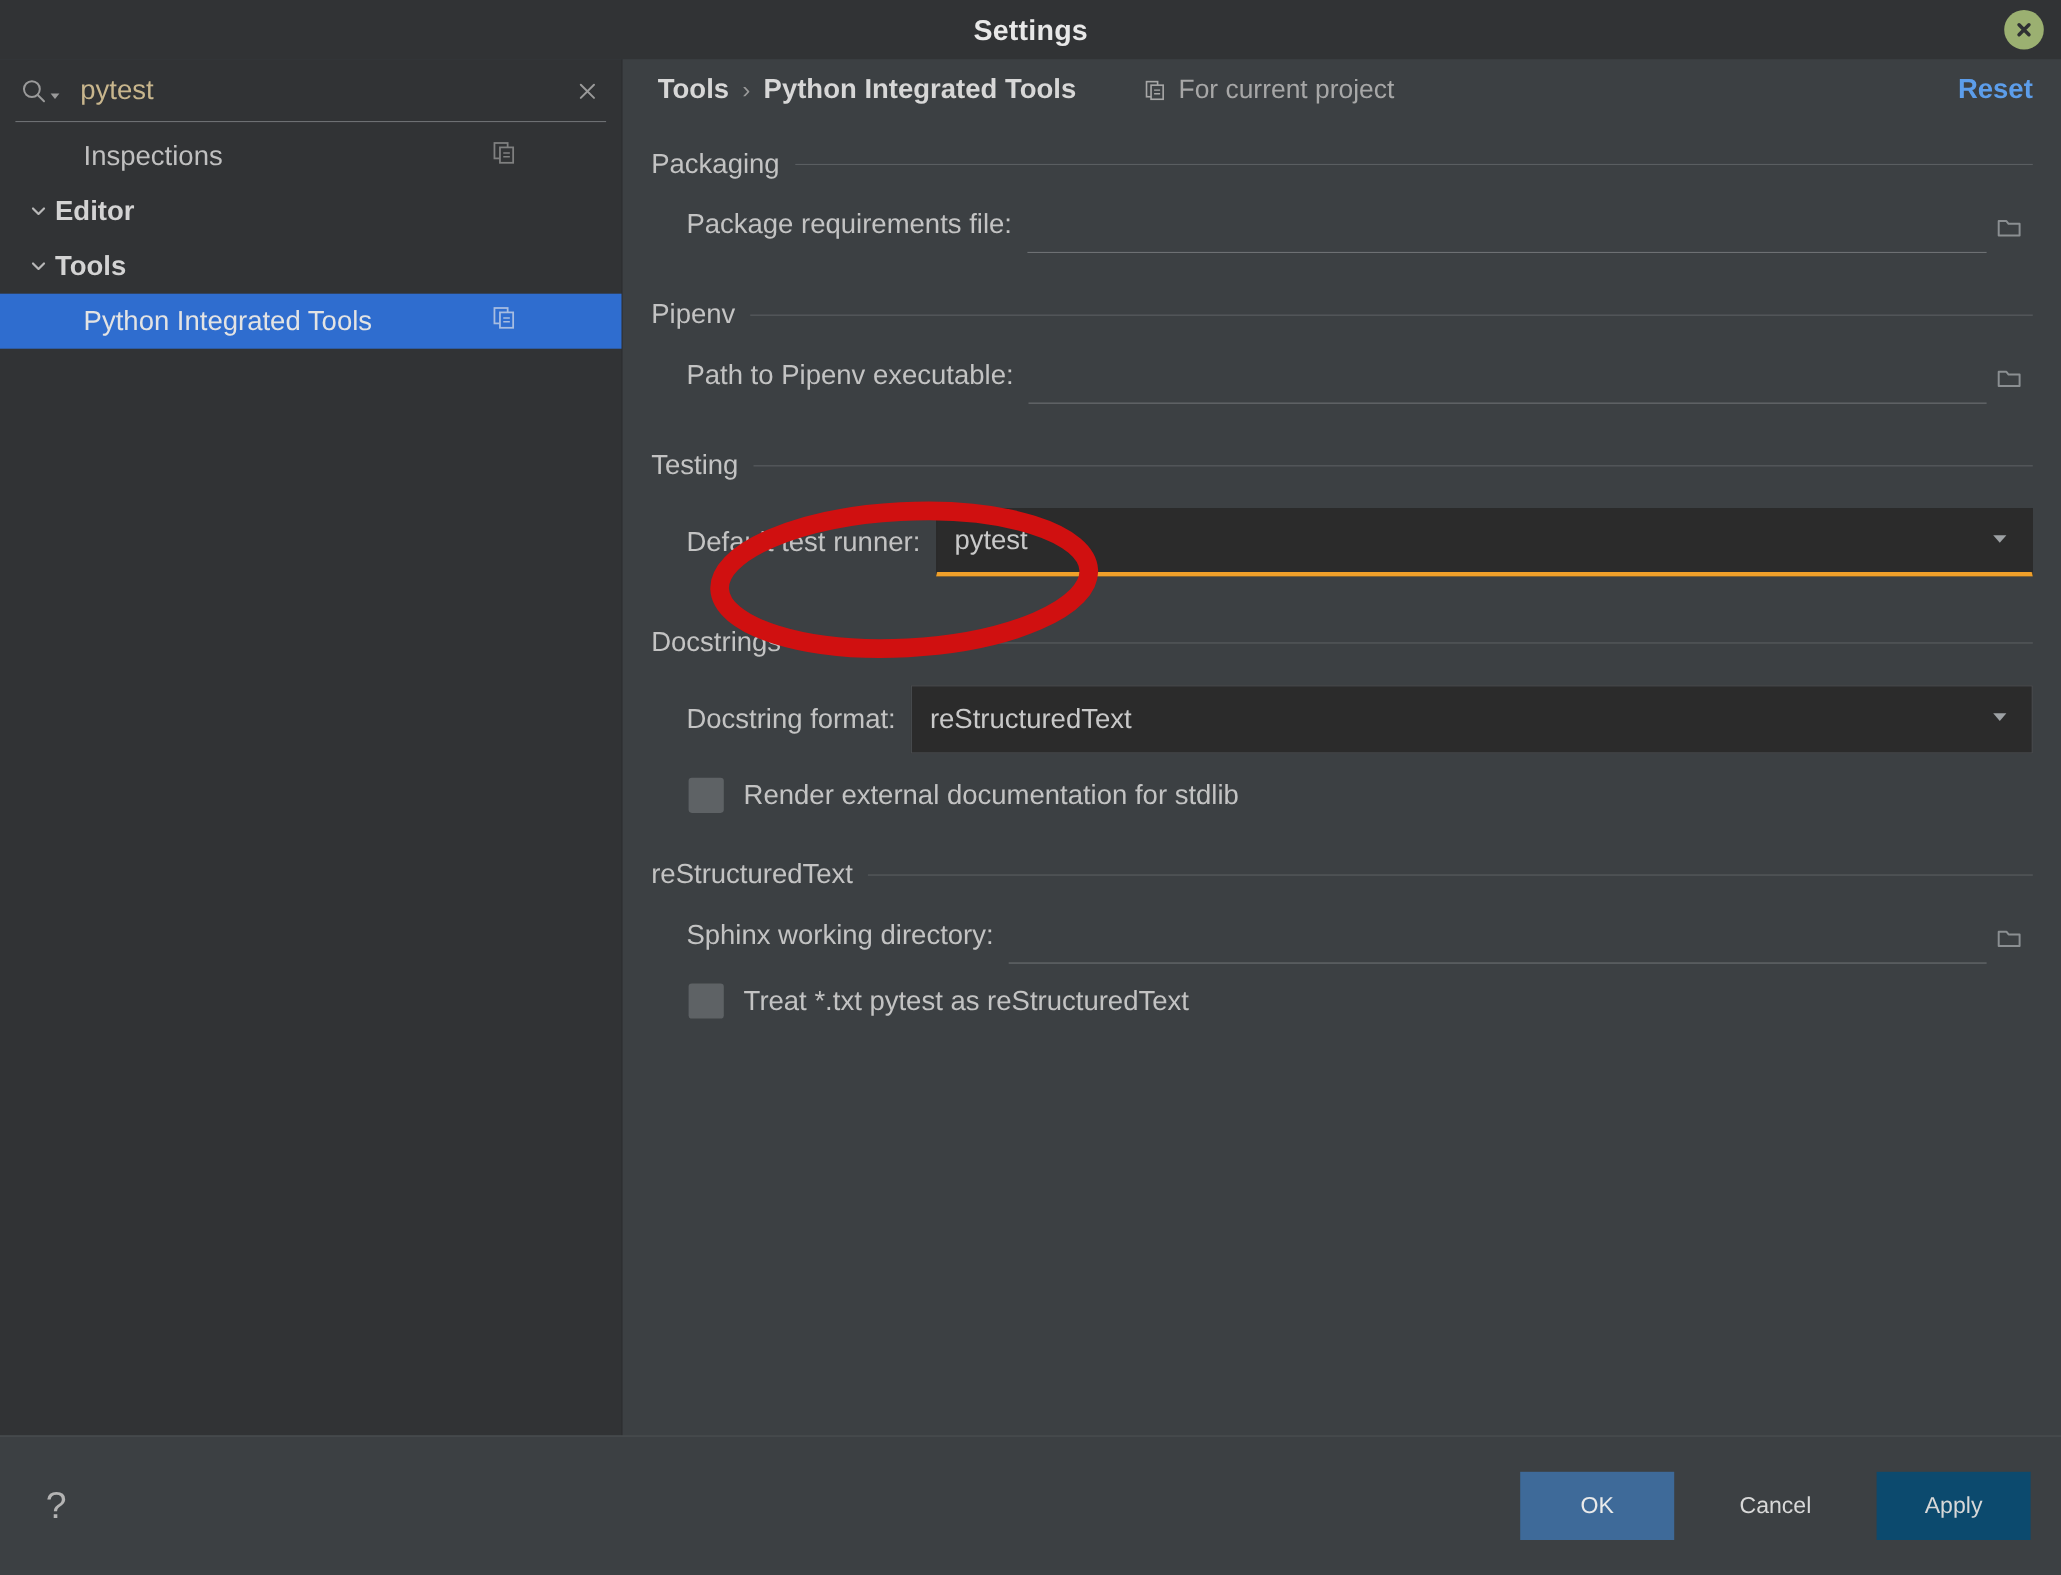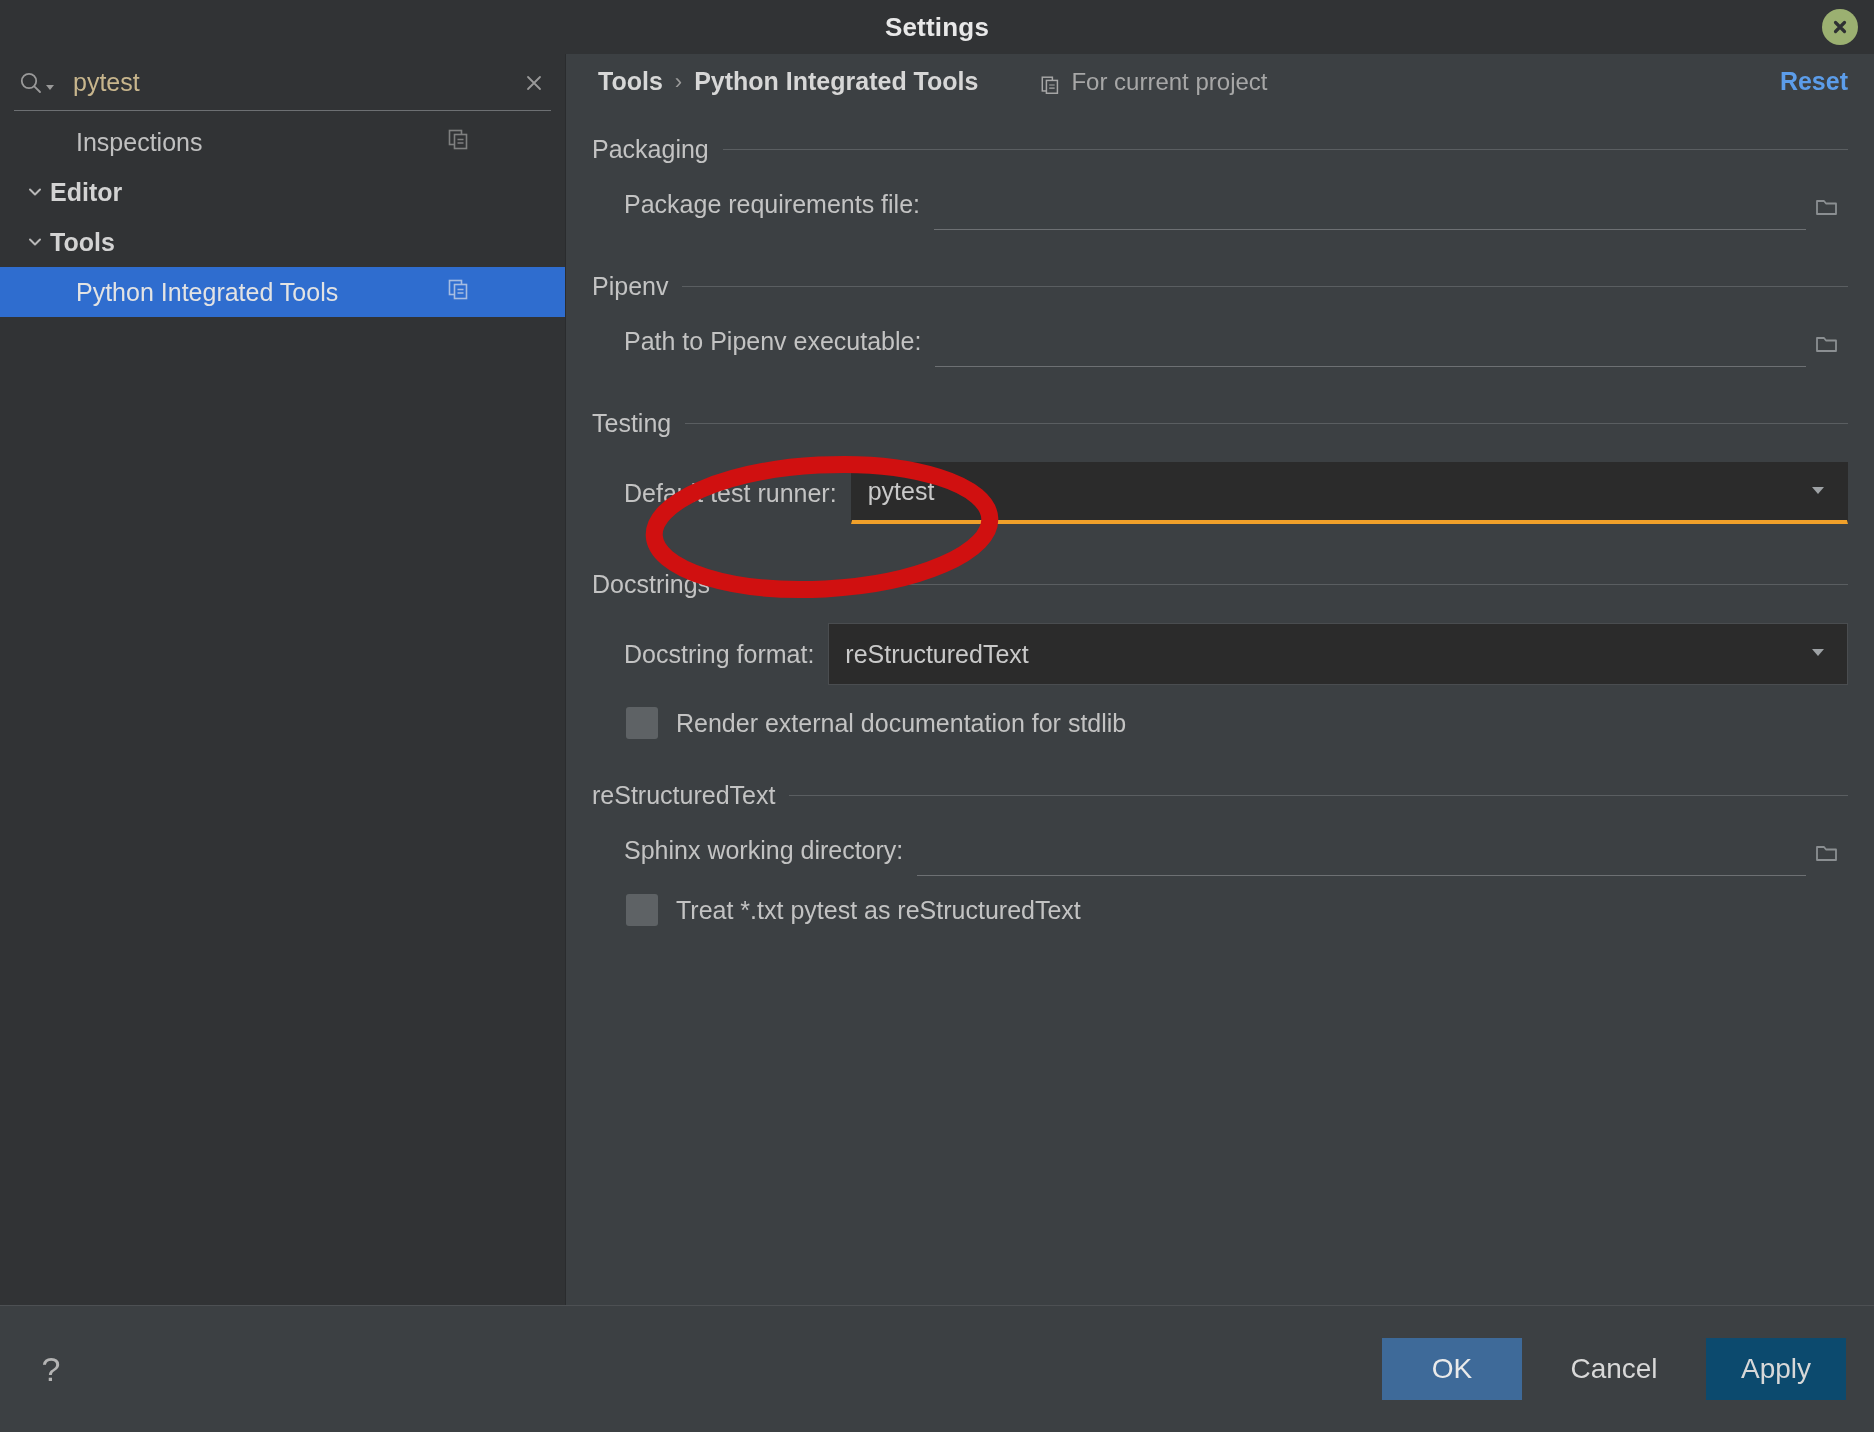--- a/index.html
+++ b/index.html
@@ -150,21 +150,21 @@
     font-weight: bold;
     cursor: pointer;
   }
   .crumb-sep {
     color: #9A9A9A;
     font-size: 22px;
     margin: 0 12px;
   }
   .scope {
     display: flex;
-    align-items: flex-end;
+    align-items: center;
     gap: 9px;
     margin-left: 62px;
     color: #A7A7A7;
     font-size: 24px;
     cursor: pointer;
   }
   .reset-link {
     position: absolute;
     right: 26px;
     color: #5C9DEA;
@@ -318,21 +318,21 @@
     cursor: pointer;
   }
   .footer-spacer { flex: 1; }
   .btn {
     height: 62px;
     min-width: 140px;
     display: flex;
     align-items: center;
     justify-content: center;
     color: #D8D8D8;
-    font-size: 28px;
+    font-size: 21px;
     margin-right: 22px;
     cursor: pointer;
     border: none;
     font-family: "Liberation Sans", sans-serif;
   }
   .btn-ok     { background: #3E6A99; color: #EAEAEA; }
   .btn-cancel { background: transparent; }
   .btn-apply  { background: #0c4a6e; margin-right: 28px; }
 
   

